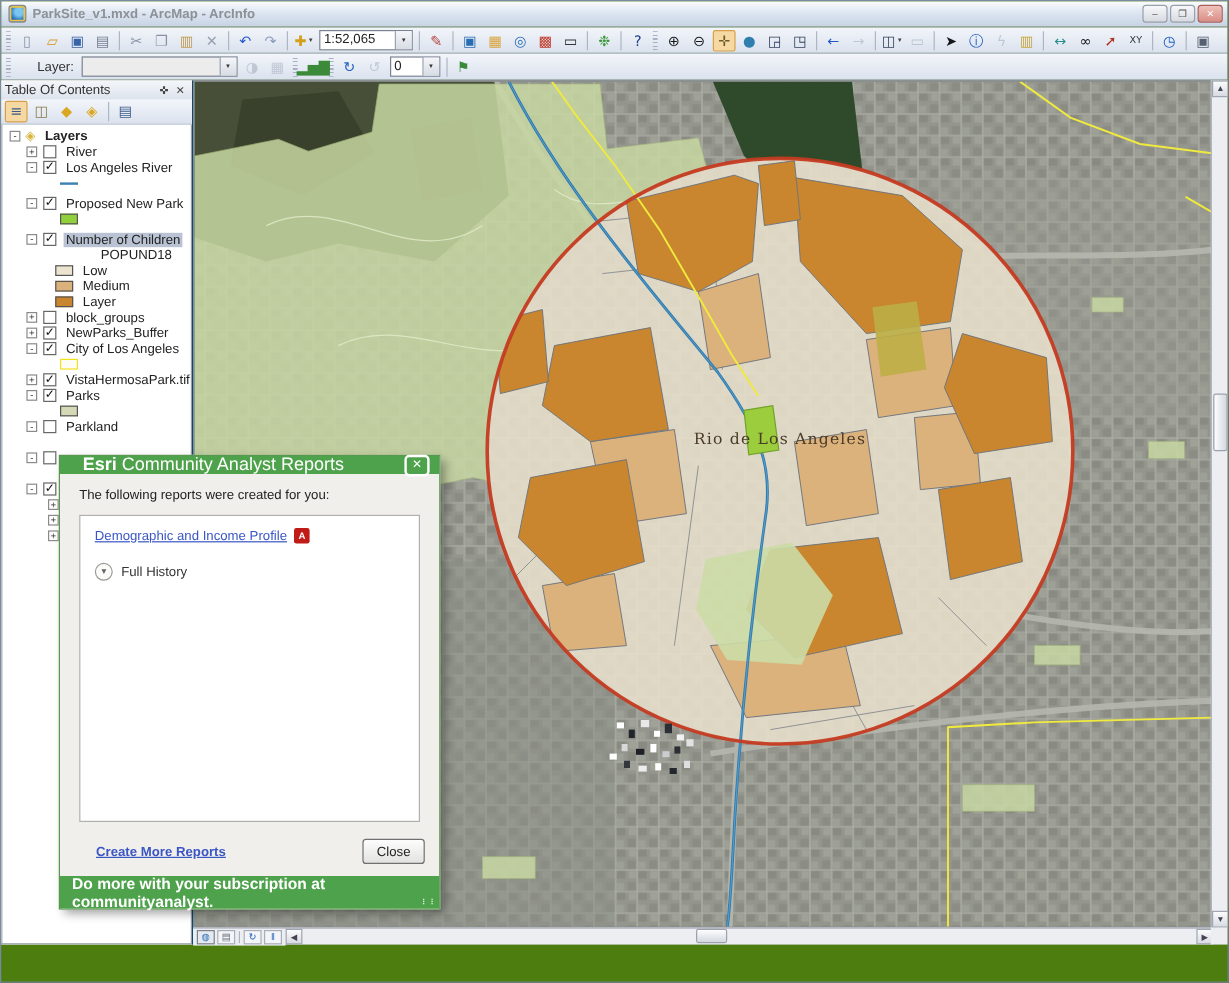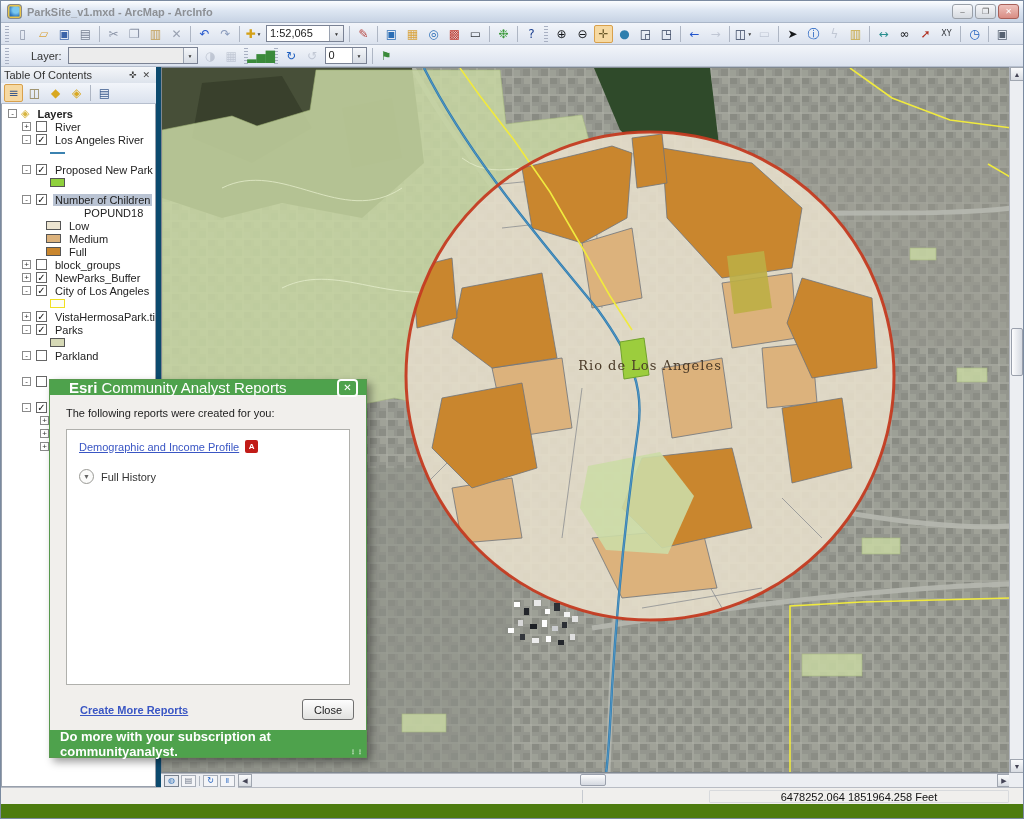--- a/index.html
+++ b/index.html
@@ -35,21 +35,21 @@
   .tbtn.sel{background:#f6d9a2;border-color:#d8a04c;}
   .tbtn .dd{font-size:5px;color:#444;margin-left:1px;}
   .tsep{width:1px;height:16px;background:#aeb6c4;margin:0 3px;}
   .tcombo{height:17px;border:1px solid #7a8294;background:#fff;display:inline-flex;align-items:stretch;margin:0 2px;}
   .tcombo-v{flex:1;padding:1px 3px;font-size:11px;white-space:nowrap;overflow:hidden;}
   .tcombo-b{width:14px;background:linear-gradient(#f4f6f9,#d7dce4);border-left:1px solid #9aa2b0;
     display:flex;align-items:center;justify-content:center;font-size:5px;color:#333;}
   .tlabel{margin:0 4px 0 19px;color:#333;}
   
   .main{display:flex;height:720px;}
-  .toc{width:160px;background:#eef1f6;border-right:5px solid #0c4a6e;display:flex;flex-direction:column;}
+  .toc{width:160px;background:#eef1f6;border-right:1px solid #0c4a6e;display:flex;flex-direction:column;}
   .toc-header{height:16px;display:flex;align-items:center;padding:0 3px;background:linear-gradient(#f4f6f9,#dde3ec);}
   .toc-title{flex:1;color:#333;}
   .toc-hicon{font-size:9px;color:#444;padding:0 3px;}
   .toc-toolbar{height:21px;display:flex;align-items:center;background:linear-gradient(#f2f5fa,#dbe2ee);
     border-bottom:1px solid #b6bfce;padding-left:2px;}
   .toc-tree{flex:1;background:#fff;border:1px solid #98a0ac;border-top:none;overflow:hidden;padding-top:3px;}
   .trow{display:flex;align-items:center;height:13px;white-space:nowrap;}
   .trow.gap{margin-top:4px;}
   .exp{width:9px;height:9px;border:1px solid #8a8a8a;background:#fff;color:#333;
     font-size:8px;line-height:7px;text-align:center;flex:none;}
@@ -376,21 +376,21 @@
           <div class="trow" style="padding-left: 44px;">
             <span class="sw" style="background: rgb(236, 228, 208);"></span>
             <span class="tlab">Low</span>
           </div>
           <div class="trow" style="padding-left: 44px;">
             <span class="sw" style="background: rgb(220, 178, 124);"></span>
             <span class="tlab">Medium</span>
           </div>
           <div class="trow" style="padding-left: 44px;">
             <span class="sw" style="background: rgb(201, 134, 46);"></span>
-            <span class="tlab">Full</span>
+            <span class="tlab">Layer</span>
           </div>
           <div class="trow" style="padding-left: 20px;">
             <span class="exp">+</span>
             <span class="cb"></span>
             <span class="tlab">block_groups</span>
           </div>
           <div class="trow" style="padding-left: 20px;">
             <span class="exp">+</span>
             <span class="cb">✓</span>
             <span class="tlab">NewParks_Buffer</span>
@@ -589,27 +589,20 @@
         <span class="harrow">◀</span>
         <span class="htrack">
           <span class="hthumb"></span>
         </span>
         <span class="harrow">▶</span>
       </div>
       <div class="corner"></div>
     </div>
   </div>
 
-  <div class="statusbar">
-    <span style="flex:1;"></span>
-    <span class="spane"></span>
-    <span style="width:120px;"></span>
-    <span class="spane coords">6478252.064  1851964.258 Feet</span>
-    <span style="width:14px;"></span>
-  </div>
 
   <div class="dialog">
     <div class="dlg-header" style="background: rgb(78, 162, 76);">
       <span class="dlg-title"><b>Esri</b><span> Community Analyst Reports</span></span>
       <span class="dlg-close">✕</span>
     </div>
     <div class="dlg-body">
       <div class="dlg-intro">The following reports were created for you:</div>
       <div class="report-box">
         <div class="report-row">

